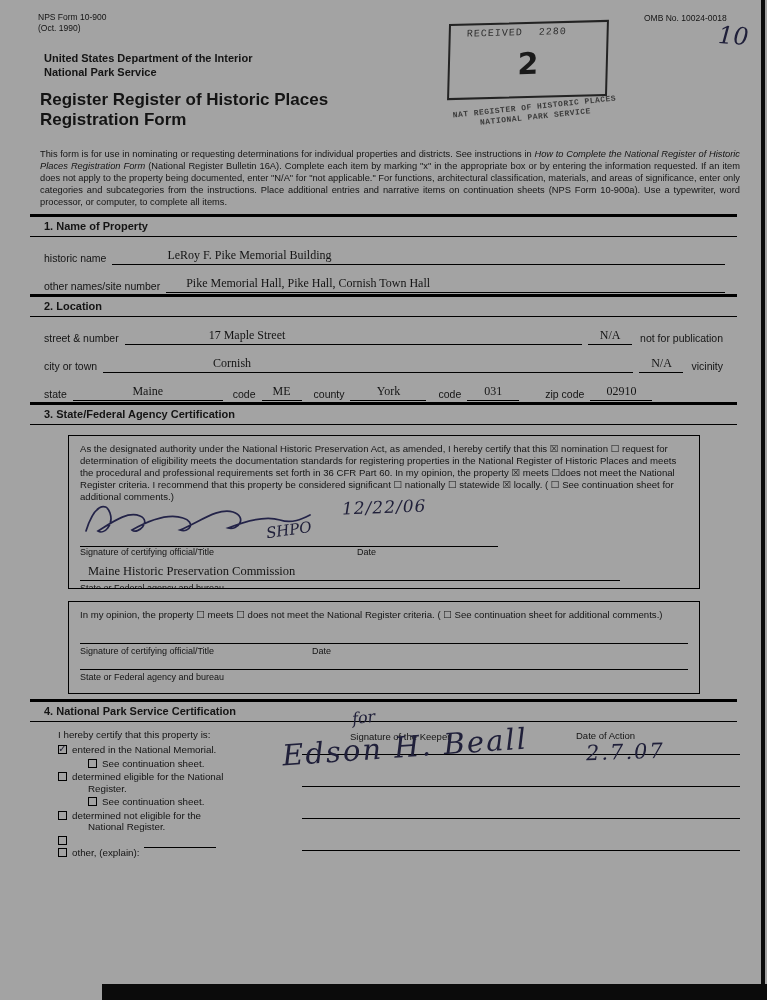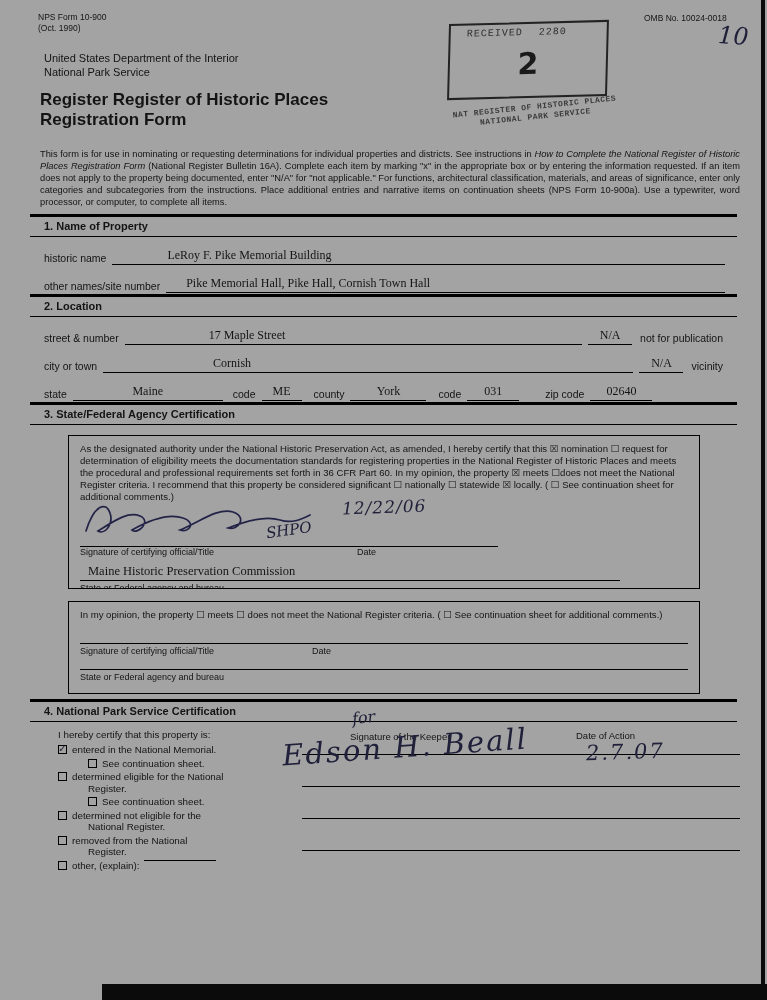--- a/index.html
+++ b/index.html
@@ -15,21 +15,21 @@
   .omb { position:absolute; left:644px; top:13px; font-size:8.5px; }
   .pagenum { position:absolute; left:718px; top:22px; font-size:24px; transform:rotate(4deg); }
 
   
   .stamp { position:absolute; left:448px; top:22px; width:160px; }
   .stamp-box { border:2.5px solid #232323; height:76px; transform:rotate(-1.5deg) skewX(-3deg); position:relative; background:rgba(255,255,255,0.0); }
   .stamp-received { display:flex; gap:16px; padding:3px 0 0 16px; font-family:"Liberation Mono", monospace; font-size:10px; letter-spacing:1px; color:#2e2e2e; }
   .stamp-two { position:absolute; left:0; right:0; top:22px; text-align:center; font-family:"DejaVu Sans", sans-serif; font-weight:bold; font-style:normal; font-size:30px; color:#1a1a1a; }
   .stamp-lines { margin-top:4px; transform:rotate(-6deg); margin-left:-18px; width:210px; text-align:center; font-family:"Liberation Mono", monospace; font-size:8px; font-weight:bold; letter-spacing:0.5px; color:#3c3c3c; line-height:1.3; }
 
-  .dept { position:absolute; left:44px; top:52px; font-size:11px; font-weight:normal; line-height:1.25; }
+  .dept { position:absolute; left:44px; top:52px; font-size:11px; font-weight:bold; line-height:1.25; }
   .doc-title { position:absolute; left:40px; top:90px; font-size:17px; font-weight:bold; line-height:1.2; }
   .instructions { position:absolute; left:40px; top:148px; width:700px; font-size:9.3px; line-height:1.3; text-align:justify; }
 
   .section { position:absolute; left:30px; width:707px; }
   .s1 { top:214px; }
   .s2 { top:294px; }
   .s3 { top:402px; }
   .s4 { top:699px; }
   .sec-head { border-top:3px solid #000; border-bottom:1px solid #000; font-size:11px; font-weight:bold; padding:3px 0 4px 14px; }
 
@@ -159,21 +159,21 @@
     <div class="frow">
       <span class="flabel">state</span>
       <span class="fline seg" style="width:150px;"><span class="serif val">Maine</span></span>
       <span class="flabel" style="padding-left:10px;">code</span>
       <span class="fline seg" style="width:40px;"><span class="serif val">ME</span></span>
       <span class="flabel" style="padding-left:12px;">county</span>
       <span class="fline seg" style="width:76px;"><span class="serif val">York</span></span>
       <span class="flabel" style="padding-left:12px;">code</span>
       <span class="fline seg" style="width:52px;"><span class="serif val">031</span></span>
       <span class="flabel" style="padding-left:26px;">zip code</span>
-      <span class="fline seg" style="width:62px;"><span class="serif val">02640</span></span>
+      <span class="fline seg" style="width:62px;"><span class="serif val">02910</span></span>
     </div>
   </div>
 
   <div class="section s3">
     <div class="sec-head">3.  State/Federal Agency Certification</div>
 
     <div class="cert-box box1">
       <p class="cert-text">As the designated authority under the National Historic Preservation Act, as amended, I hereby certify that this ☒ nomination ☐ request for determination of eligibility meets the documentation standards for registering properties in the National Register of Historic Places and meets the procedural and professional requirements set forth in 36 CFR Part 60.  In my opinion, the property ☒ meets ☐does not meet the National Register criteria. I recommend that this  property be considered significant ☐ nationally ☐ statewide ☒ locally. ( ☐ See continuation sheet for additional comments.)</p>
       <div class="sig-zone">
         <svg class="scrawl" width="235" height="48" viewBox="0 0 235 48">
@@ -241,21 +241,20 @@
         <div class="opt">
           <span class="cb">
               <i></i>
             </span>
           <span class="opt-label">determined not eligible for the National Register.</span>
         </div>
         <div class="opt">
           <span class="cb">
               <i></i>
             </span>
-          <span class="opt-label">removed from the National Register.</span>
         </div>
         <div class="opt">
           <span class="cb">
               <i></i>
             </span>
           <span class="opt-label" style="width:auto;">other, (explain):</span>
           <span class="explain-line"></span>
         </div>
       </div>
 

